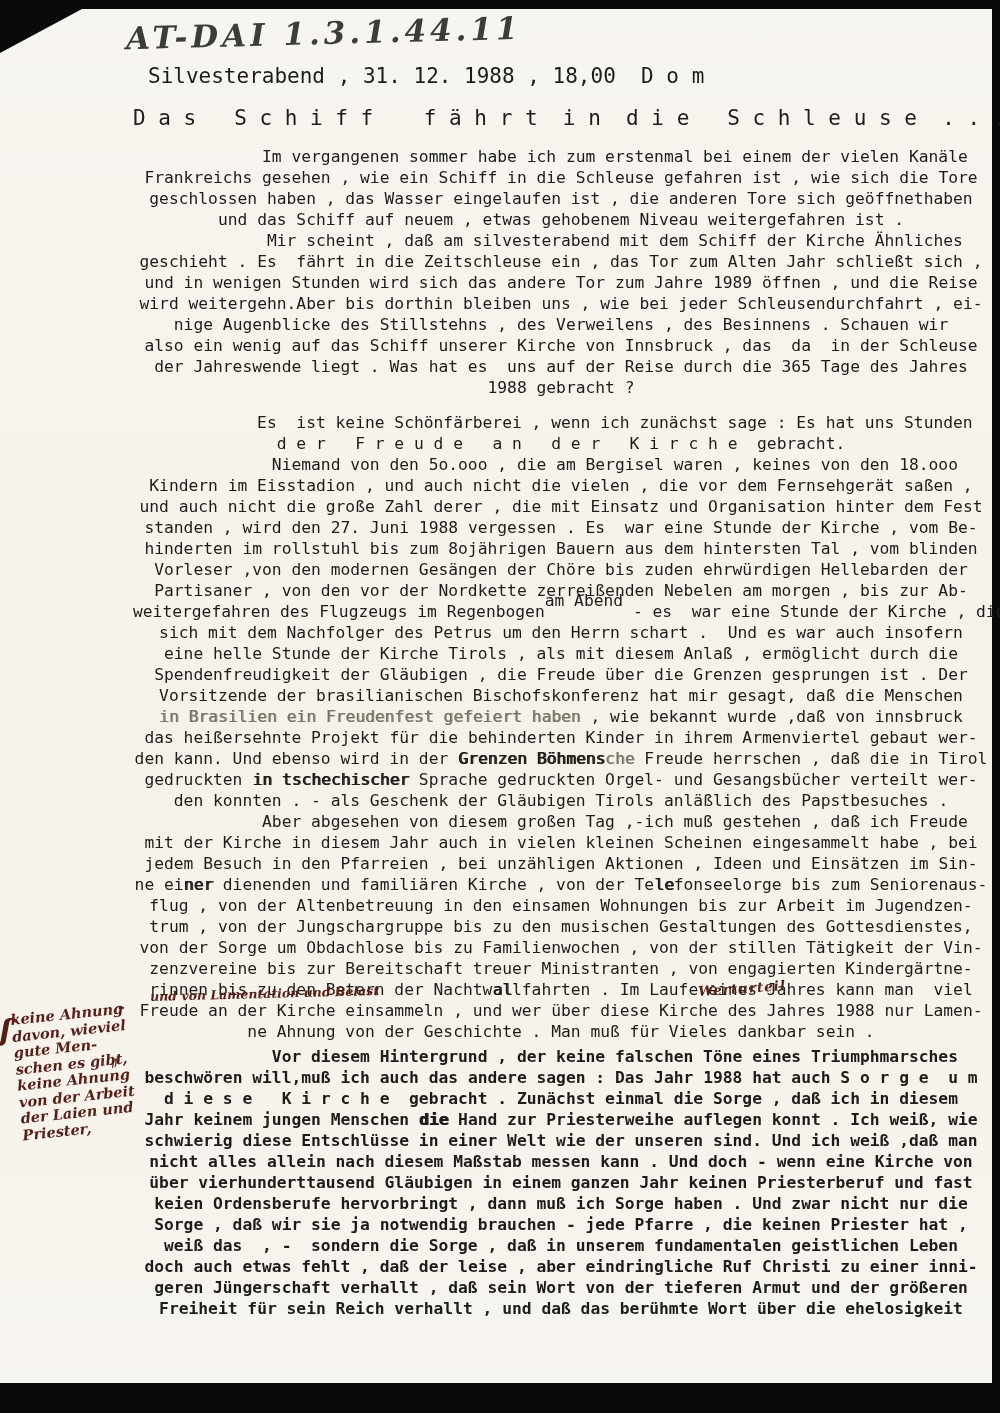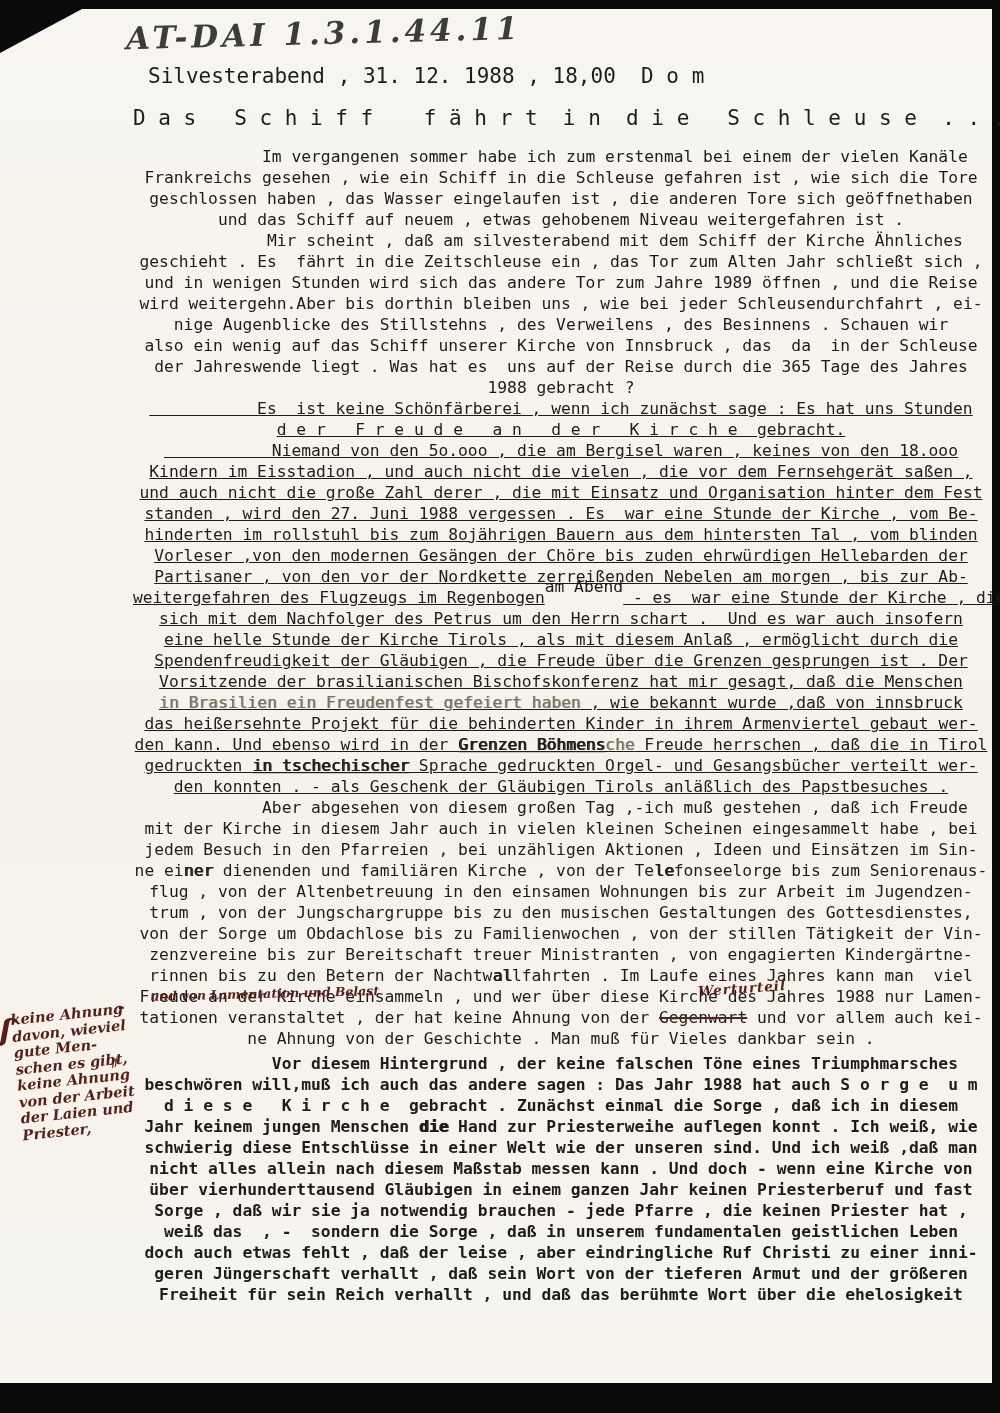--- a/index.html
+++ b/index.html
@@ -59,21 +59,21 @@
         <div class="para">
           <div class="tline"><span>           Mir scheint , daß am silvesterabend mit dem Schiff der Kirche Ähnliches</span></div>
           <div class="tline"><span>geschieht . Es  fährt in die Zeitschleuse ein , das Tor zum Alten Jahr schließt sich ,</span></div>
           <div class="tline"><span>und in wenigen Stunden wird sich das andere Tor zum Jahre 1989 öffnen , und die Reise</span></div>
           <div class="tline"><span>wird weitergehn.Aber bis dorthin bleiben uns , wie bei jeder Schleusendurchfahrt , ei-</span></div>
           <div class="tline"><span>nige Augenblicke des Stillstehns , des Verweilens , des Besinnens . Schauen wir</span></div>
           <div class="tline"><span>also ein wenig auf das Schiff unserer Kirche von Innsbruck , das  da  in der Schleuse</span></div>
           <div class="tline"><span>der Jahreswende liegt . Was hat es  uns auf der Reise durch die 365 Tage des Jahres</span></div>
           <div class="tline"><span>1988 gebracht ?</span></div>
         </div>
-        <div class="para" style=" text-decoration: underline;">
+        <div class="para" style="margin-top: 14px;">
           <div class="tline"><span>           Es  ist keine Schönfärberei , wenn ich zunächst sage : Es hat uns Stunden</span></div>
           <div class="tline"><span>d e r   F r e u d e   a n   d e r   K i r c h e  gebracht.</span></div>
           <div class="tline"><span>           Niemand von den 5o.ooo , die am Bergisel waren , keines von den 18.ooo</span></div>
           <div class="tline"><span>Kindern im Eisstadion , und auch nicht die vielen , die vor dem Fernsehgerät saßen ,</span></div>
           <div class="tline"><span>und auch nicht die große Zahl derer , die mit Einsatz und Organisation hinter dem Fest</span></div>
           <div class="tline"><span>standen , wird den 27. Juni 1988 vergessen . Es  war eine Stunde der Kirche , vom Be-</span></div>
           <div class="tline"><span>hinderten im rollstuhl bis zum 8ojährigen Bauern aus dem hintersten Tal , vom blinden</span></div>
           <div class="tline"><span>Vorleser ,von den modernen Gesängen der Chöre bis zuden ehrwürdigen Hellebarden der</span></div>
           <div class="tline"><span>Partisaner , von den vor der Nordkette zerreißenden Nebelen am morgen , bis zur Ab-</span></div>
           <div class="tline"><span>weitergefahren des Flugzeugs im Regenbogen</span><span class="ins">am Abend</span><span> - es  war eine Stunde der Kirche , die</span></div>
@@ -91,31 +91,31 @@
           <div class="tline"><span>           Aber abgesehen von diesem großen Tag ,-ich muß gestehen , daß ich Freude</span></div>
           <div class="tline"><span>mit der Kirche in diesem Jahr auch in vielen kleinen Scheinen eingesammelt habe , bei</span></div>
           <div class="tline"><span>jedem Besuch in den Pfarreien , bei unzähligen Aktionen , Ideen und Einsätzen im Sin-</span></div>
           <div class="tline"><span>ne ei</span><span class="ot">ner</span><span> dienenden und familiären Kirche , von der Te</span><span class="ot">le</span><span>fonseelorge bis zum Seniorenaus-</span></div>
           <div class="tline"><span>flug , von der Altenbetreuung in den einsamen Wohnungen bis zur Arbeit im Jugendzen-</span></div>
           <div class="tline"><span>trum , von der Jungschargruppe bis zu den musischen Gestaltungen des Gottesdienstes,</span></div>
           <div class="tline"><span>von der Sorge um Obdachlose bis zu Familienwochen , von der stillen Tätigkeit der Vin-</span></div>
           <div class="tline"><span>zenzvereine bis zur Bereitschaft treuer Ministranten , von engagierten Kindergärtne-</span></div>
           <div class="tline"><span>rinnen bis zu den Betern der Nachtw</span><span class="ot">al</span><span>lfahrten . Im Laufe eines Jahres kann man  viel</span></div>
           <div class="tline"><span>Freude an der Kirche einsammeln , und wer über diese Kirche des Jahres 1988 nur Lamen-</span></div>
-          <div class="tline"><span>tationen veranstaltet , der hat keine Ahnung von der </span><span class="strike">Gegenwart</span><span> und vor allem auch kei-</span></div>
           <div class="tline"><span>ne Ahnung von der Geschichte . Man muß für Vieles dankbar sein .</span></div>
         </div>
         <div class="para" style="margin-top: 4px; font-weight: bold;">
           <div class="tline"><span>           Vor diesem Hintergrund , der keine falschen Töne eines Triumphmarsches</span></div>
           <div class="tline"><span>beschwören will,muß ich auch das andere sagen : Das Jahr 1988 hat auch S o r g e  u m</span></div>
           <div class="tline"><span>d i e s e   K i r c h e  gebracht . Zunächst einmal die Sorge , daß ich in diesem</span></div>
           <div class="tline"><span>Jahr keinem jungen Menschen </span><span class="ot">die</span><span> Hand zur Priesterweihe auflegen konnt . Ich weiß, wie</span></div>
           <div class="tline"><span>schwierig diese Entschlüsse in einer Welt wie der unseren sind. Und ich weiß ,daß man</span></div>
           <div class="tline"><span>nicht alles allein nach diesem Maßstab messen kann . Und doch - wenn eine Kirche von</span></div>
           <div class="tline"><span>über vierhunderttausend Gläubigen in einem ganzen Jahr keinen Priesterberuf und fast</span></div>
+          <div class="tline"><span>keien Ordensberufe hervorbringt , dann muß ich Sorge haben . Und zwar nicht nur die</span></div>
           <div class="tline"><span>Sorge , daß wir sie ja notwendig brauchen - jede Pfarre , die keinen Priester hat ,</span></div>
           <div class="tline"><span>weiß das  , -  sondern die Sorge , daß in unserem fundamentalen geistlichen Leben</span></div>
           <div class="tline"><span>doch auch etwas fehlt , daß der leise , aber eindringliche Ruf Christi zu einer inni-</span></div>
           <div class="tline"><span>geren Jüngerschaft verhallt , daß sein Wort von der tieferen Armut und der größeren</span></div>
           <div class="tline"><span>Freiheit für sein Reich verhallt , und daß das berühmte Wort über die ehelosigkeit</span></div>
         </div>
       </div>
 
     <div id="margin-note" class="hand">
         <div class="mline">keine Ahnung</div>

